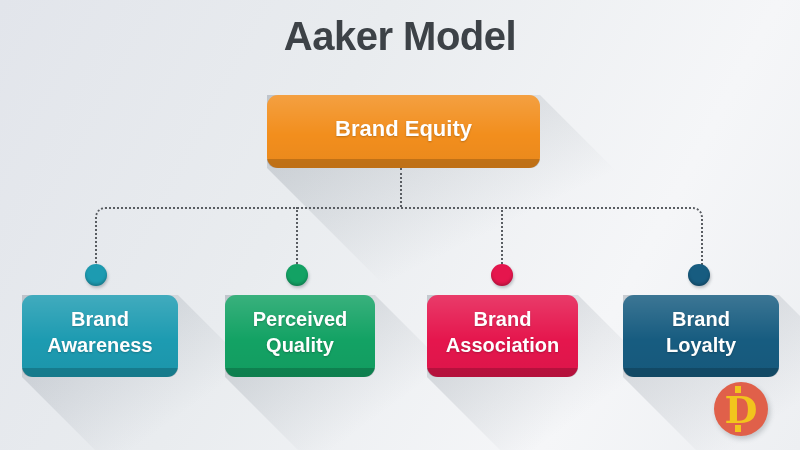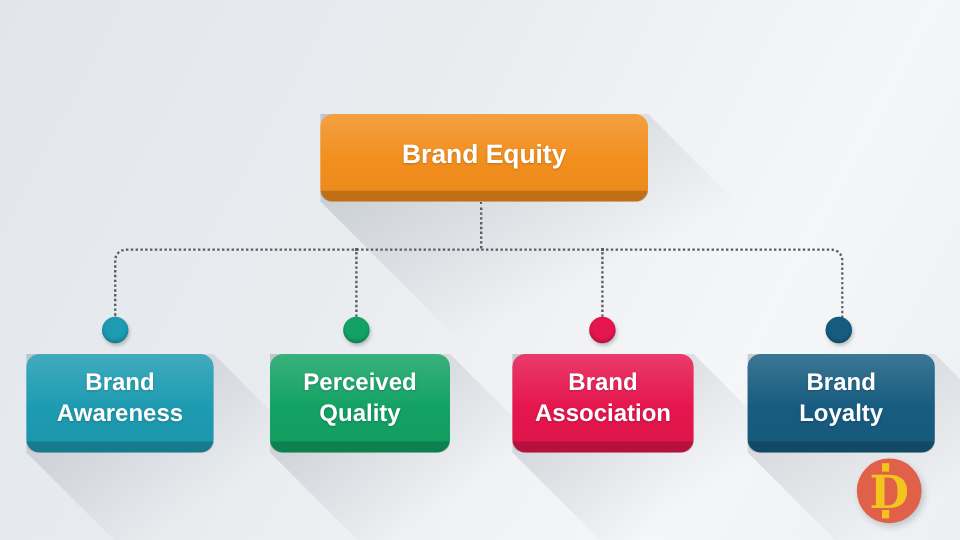--- a/index.html
+++ b/index.html
@@ -87,20 +87,21 @@
         <stop offset="0.8" stop-color="#697480" stop-opacity="0"></stop>
       </linearGradient>
     </defs>
     <polygon points="267,95 540,95 660,215 660,288 387,288 267,168" fill="url(#lsh)"></polygon>
     <polygon points="22,295 178,295 278,395 278,477 122,477 22,377" fill="url(#lsh)"></polygon>
     <polygon points="225,295 375,295 475,395 475,477 325,477 225,377" fill="url(#lsh)"></polygon>
     <polygon points="427,295 578,295 678,395 678,477 527,477 427,377" fill="url(#lsh)"></polygon>
     <polygon points="623,295 779,295 879,395 879,477 723,477 623,377" fill="url(#lsh)"></polygon>
   </svg>
 
+  <h1 class="title" style="color: rgb(61, 66, 71);">Aaker Model</h1>
 
   <div class="frame"></div>
   <div class="stem root-stem"></div>
   <div class="stem m1"></div>
   <div class="stem m2"></div>
 
   <div class="dot d1" style="background-color: rgb(29, 155, 177);"></div>
   <div class="dot d2" style="background-color: rgb(19, 162, 100);"></div>
   <div class="dot d3" style="background-color: rgb(229, 22, 77);"></div>
   <div class="dot d4" style="background-color: rgb(23, 92, 128);"></div>

